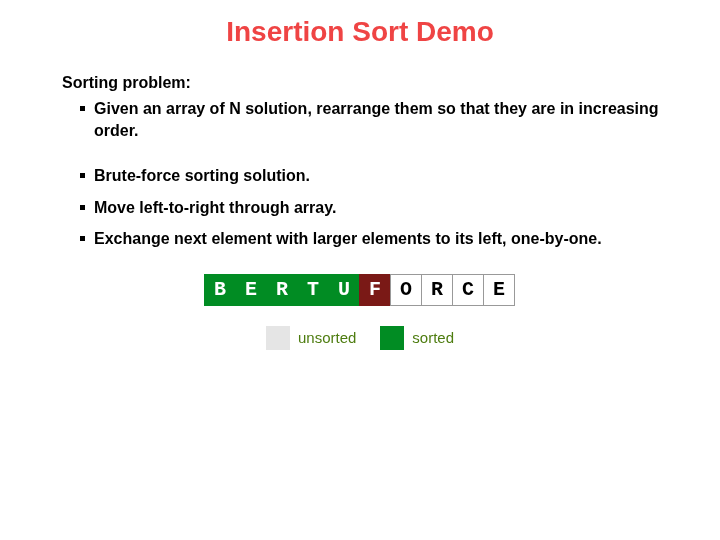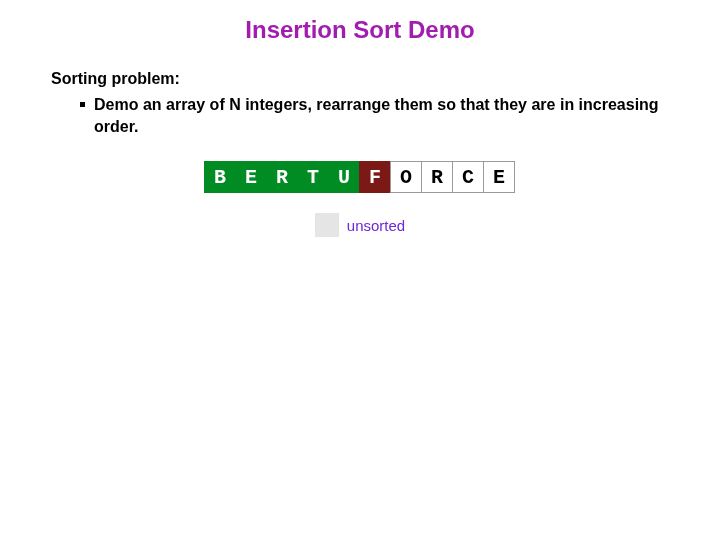--- a/index.html
+++ b/index.html
@@ -11,29 +11,29 @@
     font-family: Arial, Helvetica, sans-serif;
     color: #000;
     position: relative;
     overflow: hidden;
   }
   .slide {
     padding: 10px 50px 0 50px;
   }
   .title {
     text-align: center;
-    font-size: 24px;
+    font-size: 28px;
     font-weight: bold;
-    color: #a21caf;
+    color: #ef4444;
     margin: 6px 0 26px 0;
   }
   .section-heading {
     font-size: 16px;
     font-weight: bold;
-    margin: 10px 0 6px 1px;
+    margin: 10px 0 6px 12px;
   }
   ul.bullets {
     list-style: none;
     margin: 0 0 24px 0;
     padding: 0 0 0 30px;
   }
   ul.bullets li {
     position: relative;
     font-size: 16px;
     font-weight: bold;
@@ -69,21 +69,21 @@
   }
   .cell.sorted   { background: #018c23; color: #fff; border-color:#018c23; }
   .cell.active   { background: #7a1916; color: #fff; border-color:#7a1916; }
   .cell.unsorted { background: #fff; color: #000; }
   .legend {
     display: flex;
     justify-content: center;
     align-items: center;
     gap: 24px;
     font-size: 15px;
-    color: #6d28d9;
+    color: #4d7c0f;
   }
   .swatch {
     width: 22px;
     height: 22px;
     display: inline-block;
     vertical-align: middle;
     margin-right: 8px;
     border: 1px solid #ccc;
   }
   .swatch.unsorted { background: #e5e5e5; border-color:#e5e5e5;}
@@ -93,37 +93,46 @@
 </style>
 </head>
 <body>
 
 <div class="slide">
 
   <div class="title">Insertion Sort Demo</div>
 
   <div class="section-heading">Sorting problem:</div>
   <ul class="bullets">
-    <li>Demo an array of N integers, rearrange them so that they are in increasing order.</li>
+    <li>Given an array of N solution, rearrange them so that they are in increasing order.</li>
   </ul>
 
+  <ul class="bullets">
+    <li>Brute-force sorting solution.</li>
+    <li>Move left-to-right through array.</li>
+    <li>Exchange next element with larger elements to its left, one-by-one.</li>
+  </ul>
 
   <div class="array">
     <div class="cell sorted">B</div>
     <div class="cell sorted">E</div>
     <div class="cell sorted">R</div>
     <div class="cell sorted">T</div>
     <div class="cell sorted">U</div>
     <div class="cell active">F</div>
     <div class="cell unsorted">O</div>
     <div class="cell unsorted">R</div>
     <div class="cell unsorted">C</div>
     <div class="cell unsorted">E</div>
   </div>
 
   <div class="legend">
     <div class="legend-item">
       <span class="swatch unsorted"></span>
       <span>unsorted</span>
     </div>
+    <div class="legend-item">
+      <span class="swatch sorted"></span>
+      <span>sorted</span>
+    </div>
   </div>
 
 </div>
 
 </body></html>

